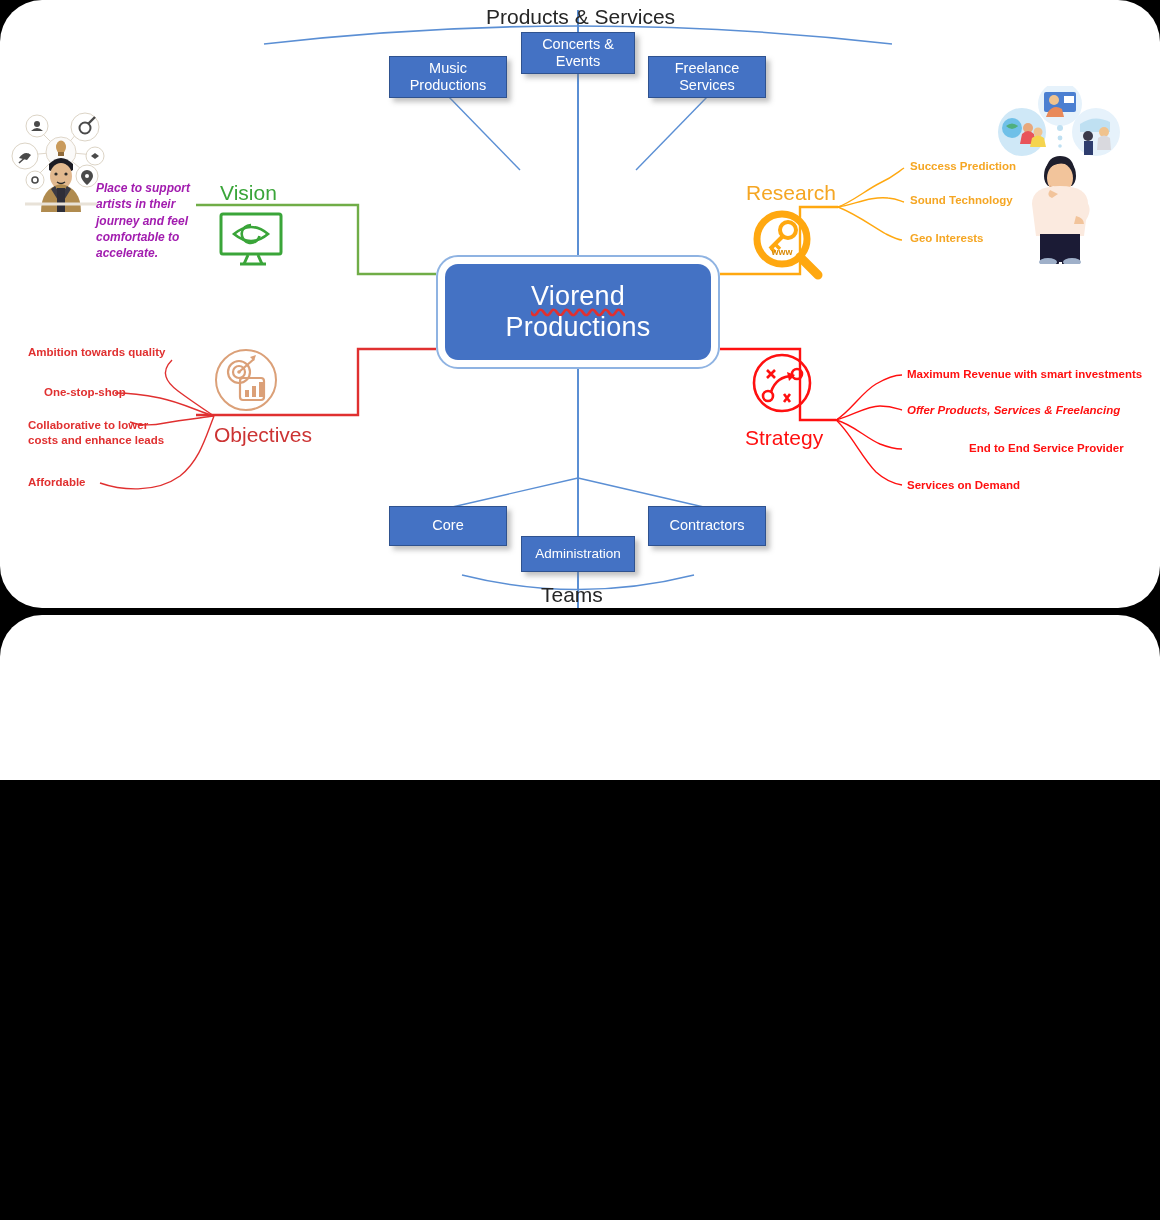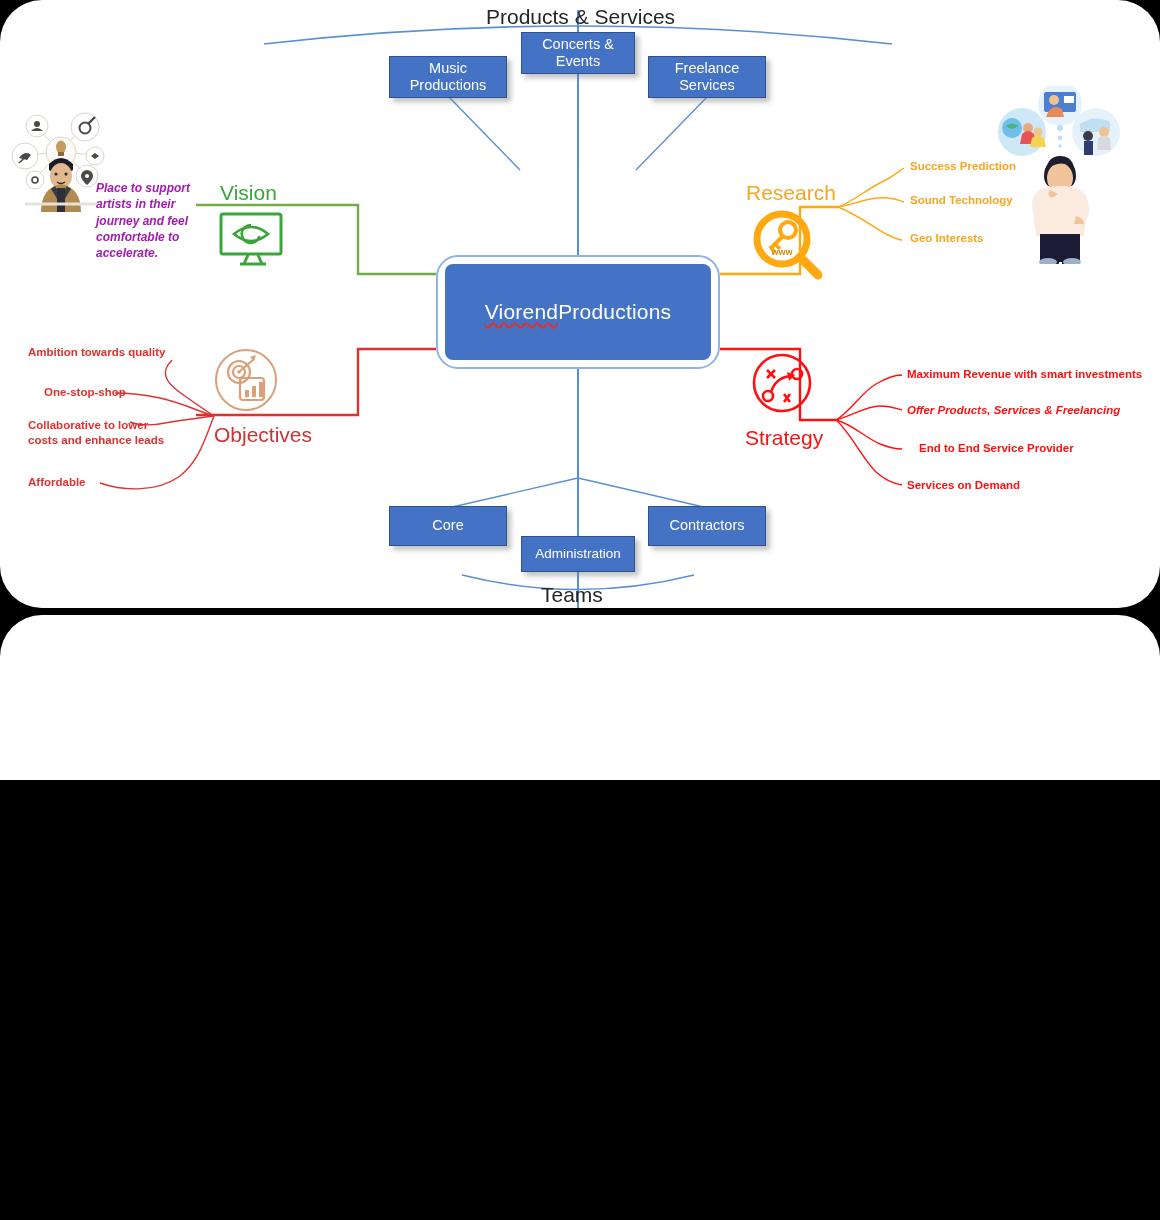--- a/index.html
+++ b/index.html
@@ -29,23 +29,23 @@
     display:flex;align-items:center;justify-content:center;
     box-shadow:4px 4px 5px rgba(120,120,120,0.45);
     box-sizing:border-box;padding:7px 4px;
   }
   #center-node{
     position:absolute;left:436px;top:255px;width:284px;height:114px;
     background:#ffffff;border:2px solid #8FB3E2;border-radius:22px;
     box-sizing:border-box;padding:7px;
   }
   #center-node .inner{
-    width:100%;height:100%;background:#4472C4;border-radius:8px;
+    width:100%;height:100%;background:#4472C4;border-radius:13px;
     display:flex;align-items:center;justify-content:center;
-    color:#fff;font-size:21px;letter-spacing:.2px;
+    color:#fff;font-size:27px;letter-spacing:.2px;flex-direction:column;
   }
   .spell{
     text-decoration:underline wavy #E03030;
     text-underline-offset:3px;
   }
 
   
   .blabel{position:absolute;font-size:21px;white-space:nowrap;}
   .sublabel{position:absolute;font-size:11.5px;font-weight:bold;white-space:nowrap;}
   .sec-title{position:absolute;font-size:21px;color:#262626;white-space:nowrap;}
@@ -261,21 +261,21 @@
         <path d="M16 18 l8 8 M24 18 l-8 8" stroke="#FF1010" stroke-width="2.6"></path>
         <circle cx="46" cy="22" r="5" fill="none" stroke="#FF1010" stroke-width="2.6"></circle>
         <circle cx="17" cy="44" r="5" fill="none" stroke="#FF1010" stroke-width="2.6"></circle>
         <path d="M33 42 l6 8 M39 42 l-6 8" stroke="#FF1010" stroke-width="2.6"></path>
         <path d="M20 40 C 24 28 32 24 42 24" fill="none" stroke="#FF1010" stroke-width="2.6"></path>
         <path d="M36 20 l8 3 l-6 6 z" fill="#FF1010"></path>
       </svg>
     </div>
     <div class="sublabel" style="left:907px;top:368px;color:#FF1010;">Maximum Revenue with smart investments</div>
     <div class="sublabel" style="left:907px;top:404px;color:#FF1010;font-style:italic;">Offer Products, Services &amp; Freelancing</div>
-    <div class="sublabel" style="left:907px;top:442px;color:#FF1010;padding-left:12px;">End to End Service Provider</div>
+    <div class="sublabel" style="left:957px;top:442px;color:#FF1010;padding-left:12px;">End to End Service Provider</div>
     <div class="sublabel" style="left:907px;top:479px;color:#FF1010;">Services on Demand</div>
 
     <div class="nodebox" style="left:389px;top:506px;width:118px;height:40px;">
       <span>Core</span>
     </div>
     <div class="nodebox" style="left:521px;top:536px;width:114px;height:36px;font-size:13.5px;">
       <span>Administration</span>
     </div>
     <div class="nodebox" style="left:648px;top:506px;width:118px;height:40px;">
       <span>Contractors</span>

